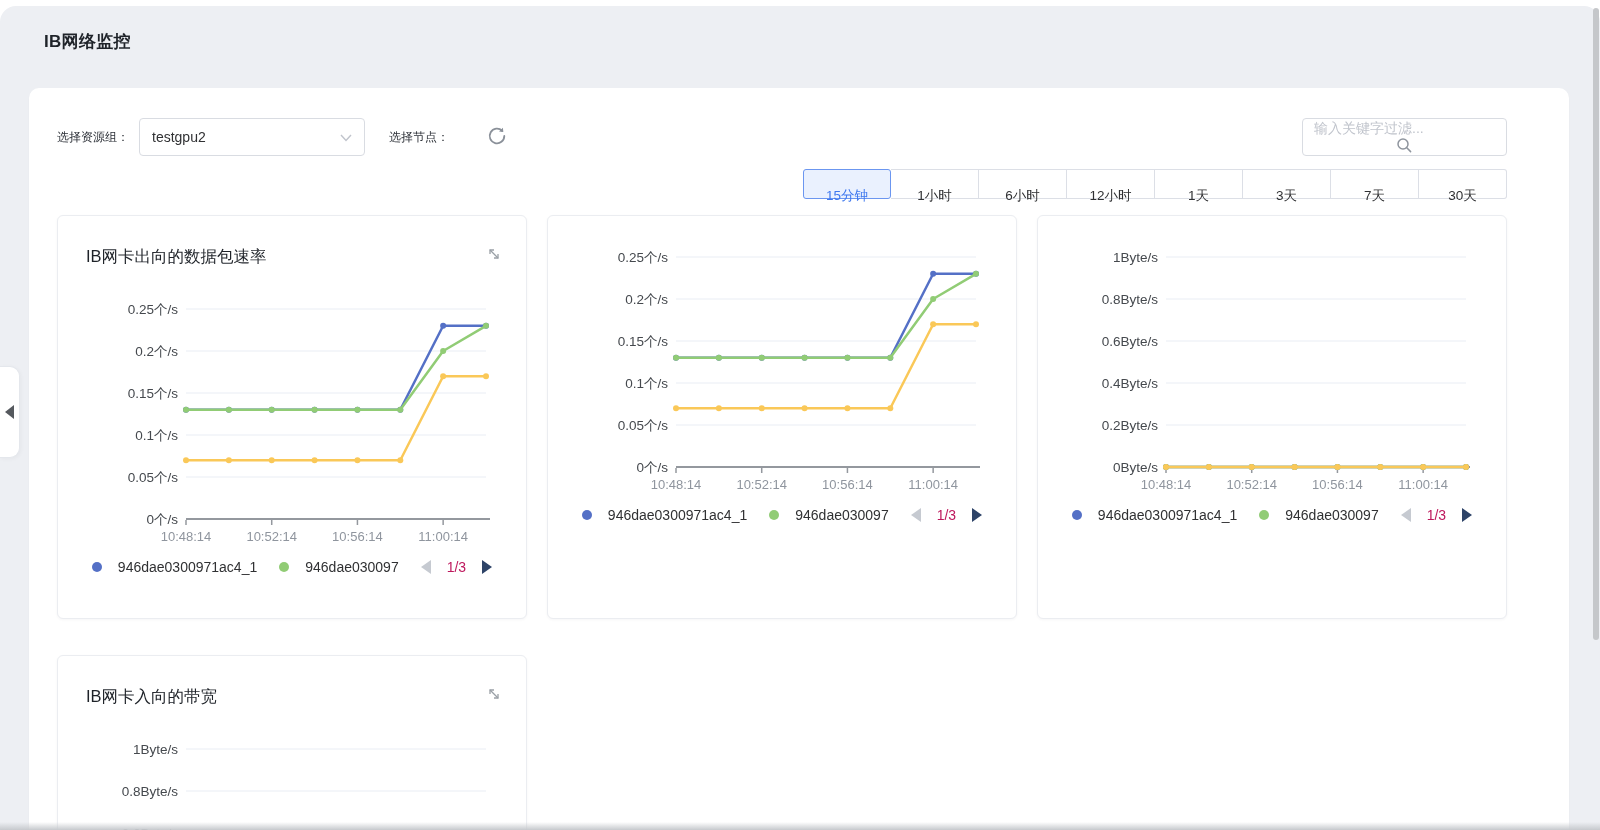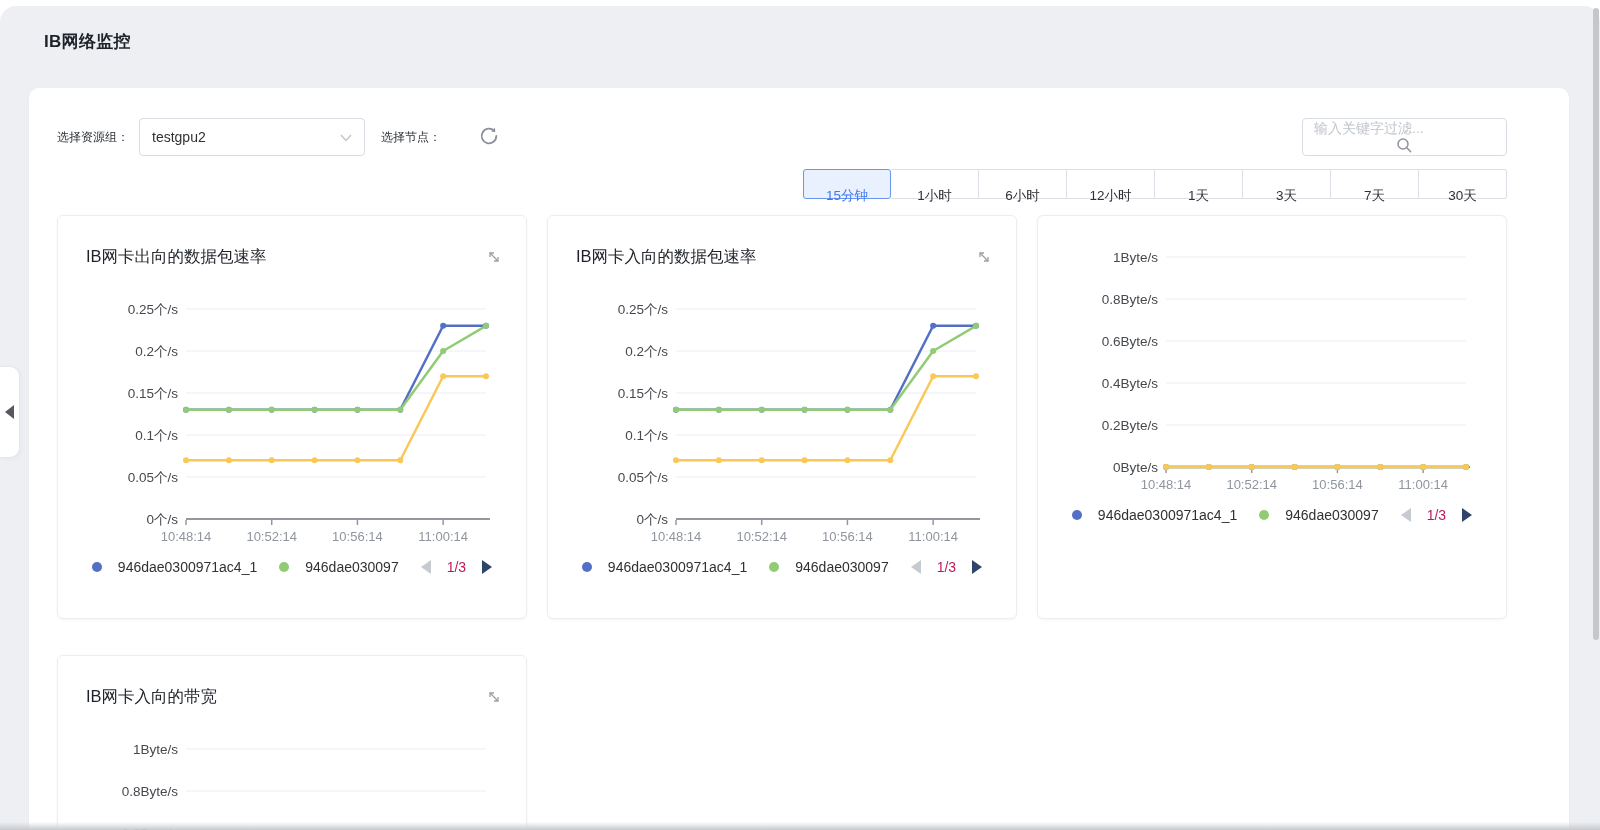--- a/index.html
+++ b/index.html
@@ -14,38 +14,38 @@
   .panel{position:absolute;left:29px;top:88px;width:1540px;height:1000px;background:#fff;border-radius:10px;z-index:1;box-shadow:0 1px 2px rgba(31,35,41,.03);}
   .panel-inner{padding:30px 62px 0 28px;}
 
   
   .controls{display:flex;align-items:center;height:38px;}
   .ctrl-label{font-size:12px;color:#2d3138;margin-right:10px;white-space:nowrap;}
   .select-box{height:38px;border:1px solid #d9dce2;border-radius:4px;display:flex;align-items:center;padding:0 12px;box-sizing:border-box;background:#fff;cursor:pointer;}
   .select-box .sel-val{flex:1;font-size:14px;color:#303133;}
   .sel-rg{width:226px;}
   .sel-node{width:202px;}
-  .gap16{margin-left:16px;}
+  .gap16{margin-left:24px;}
   .refresh-btn{margin-left:26px;width:24px;height:24px;border:none;background:transparent;padding:0;cursor:pointer;display:flex;align-items:center;justify-content:center;}
   .search-box{margin-left:auto;width:205px;height:38px;border:1px solid #d9dce2;border-radius:4px;display:flex;align-items:center;padding:0 12px;box-sizing:border-box;background:#fff;flex-direction:column;}
   .search-box input{border:none;outline:none;flex:1;min-width:0;font-size:14px;color:#303133;background:transparent;}
   .search-box input::placeholder{color:#c0c4cc;}
 
   
   .time-row{margin-top:13px;display:flex;justify-content:flex-end;}
   .time-btn{min-width:88px;height:30px;box-sizing:border-box;background:#fff;border:1px solid #dcdfe6;border-left:none;
     font-size:13.5px;color:#303133;text-align:center;padding:12px 10px;cursor:pointer;font-family:inherit;line-height:28px;}
   .time-btn:first-child{border-left:1px solid #dcdfe6;border-radius:3px 0 0 3px;}
   .time-btn:last-child{border-radius:0 3px 3px 0;}
   .time-btn.selected{color:#3e78ef;background:#eaf1fe;border:1px solid #6b96f0;border-radius:3px;}
 
   
   .grid{margin-top:16px;display:grid;grid-template-columns:repeat(3,470px);column-gap:20px;row-gap:36px;}
   .chart-card{width:470px;height:404px;background:#fff;border:1px solid #ebedf1;border-radius:6px;box-sizing:border-box;box-shadow:0 1px 3px rgba(31,35,41,.04);}
-  .card-head{display:flex;justify-content:space-between;align-items:center;padding:30px 24px 0 28px;}
+  .card-head{display:flex;justify-content:space-between;padding:30px 24px 0 28px;}
   .card-title{font-size:16.5px;color:#1f2329;font-weight:500;}
   .expand-btn{border:none;background:transparent;padding:0;cursor:pointer;width:16px;height:16px;}
   .chart-svg{display:block;margin-top:29px;}
   .legend{display:flex;justify-content:center;align-items:center;margin-top:4px;gap:16px;font-size:14px;color:#303133;}
   .legend .dot{width:10px;height:10px;border-radius:50%;display:inline-block;flex:none;}
   .legend .legend-name{margin-right:6px;white-space:nowrap;}
   .pg-prev{width:0;height:0;border-top:7px solid transparent;border-bottom:7px solid transparent;border-right:10px solid #c6cad1;cursor:pointer;}
   .pg-next{width:0;height:0;border-top:7px solid transparent;border-bottom:7px solid transparent;border-left:10px solid #2e4468;cursor:pointer;}
   .page-text{color:#be185d;}
 
@@ -187,32 +187,20 @@
               <span class="dot" style="background: rgb(145, 204, 117);"></span>
               <span class="legend-name">946dae030097</span>
               <span class="pg-prev"></span>
               <span class="page-text">1/3</span>
               <span class="pg-next"></span>
             </div>
           </div>
       </div>
 
       <div class="chart-card">
-        <div class="card-head">
-          <span class="card-title">IB网卡入向的数据包速率</span>
-          <button class="expand-btn">
-            <span>
-              <svg width="16" height="16" viewBox="0 0 16 16" fill="none" stroke="#9aa0a6" stroke-width="1.3">
-                <line x1="4" y1="4" x2="12" y2="12"></line>
-                  <polyline points="4,8 4,4 8,4"></polyline>
-                  <polyline points="12,8 12,12 8,12"></polyline>
-              </svg>
-            </span>
-          </button>
-        </div>
         <div class="chart-body">
             <svg width="468" height="258" class="chart-svg">
               <text x="120" y="226.5" text-anchor="end" font-size="13.5" fill="#45494e">0个/s</text>
               <line x1="128" y1="180" x2="428" y2="180" stroke="#e9edf4" stroke-width="1"></line>
               <text x="120" y="184.5" text-anchor="end" font-size="13.5" fill="#45494e">0.05个/s</text>
               <line x1="128" y1="138" x2="428" y2="138" stroke="#e9edf4" stroke-width="1"></line>
               <text x="120" y="142.5" text-anchor="end" font-size="13.5" fill="#45494e">0.1个/s</text>
               <line x1="128" y1="96" x2="428" y2="96" stroke="#e9edf4" stroke-width="1"></line>
               <text x="120" y="100.5" text-anchor="end" font-size="13.5" fill="#45494e">0.15个/s</text>
               <line x1="128" y1="54" x2="428" y2="54" stroke="#e9edf4" stroke-width="1"></line>

